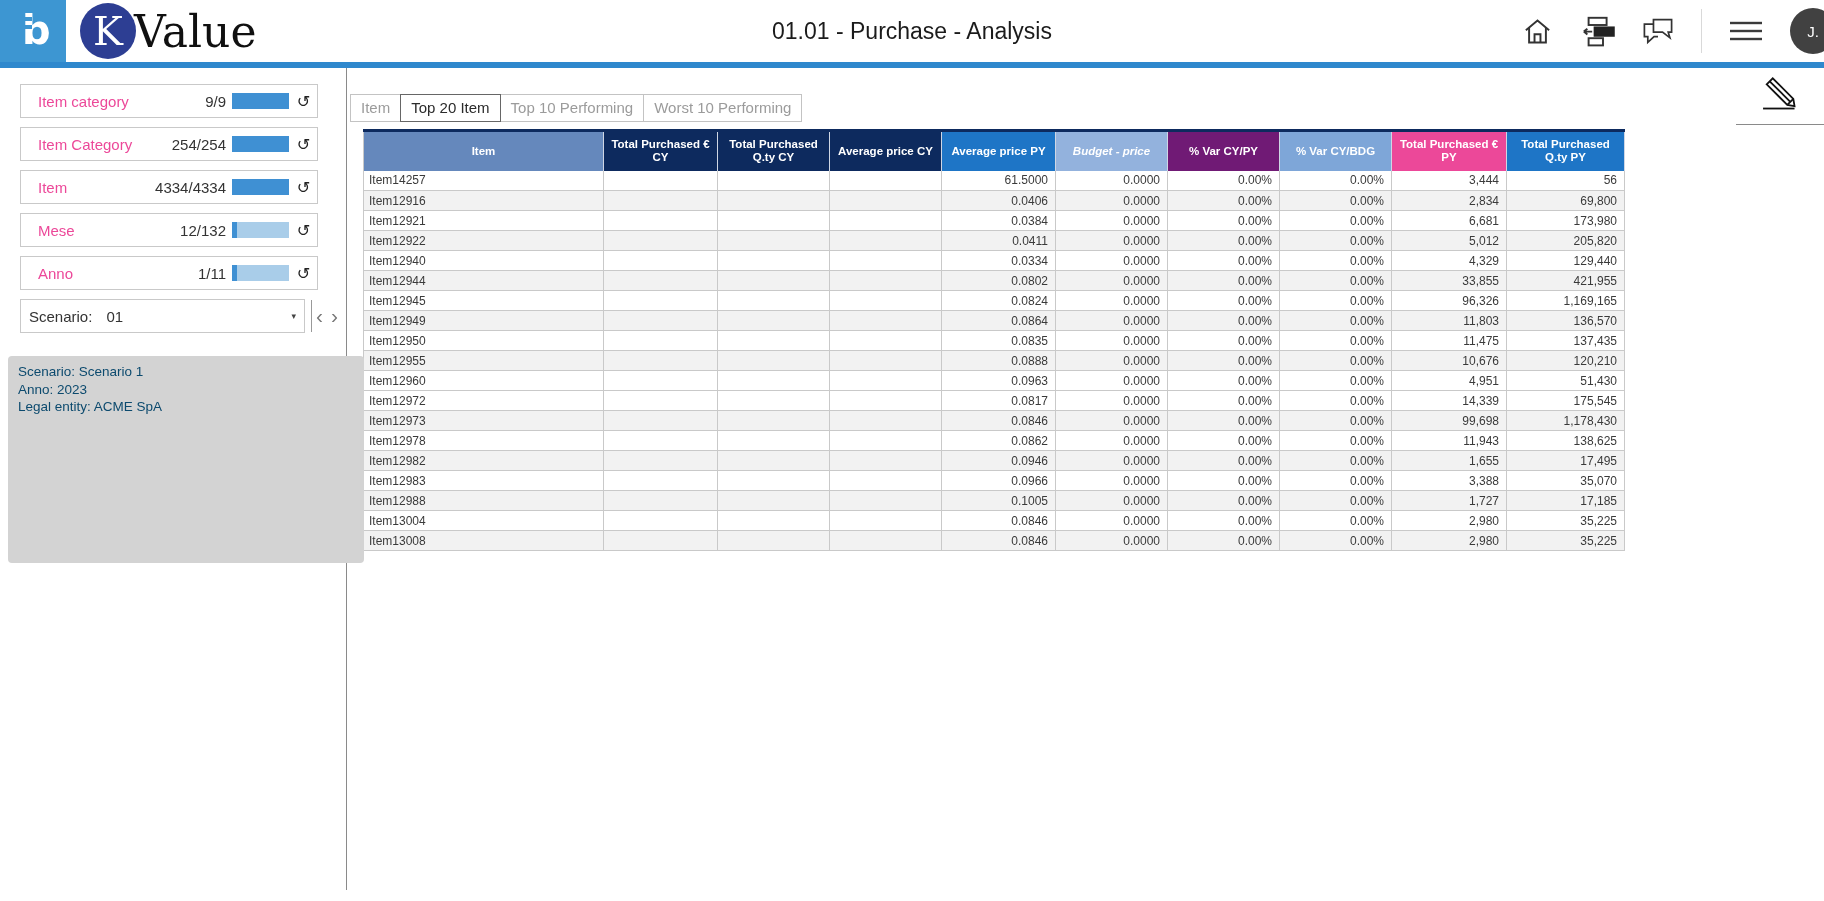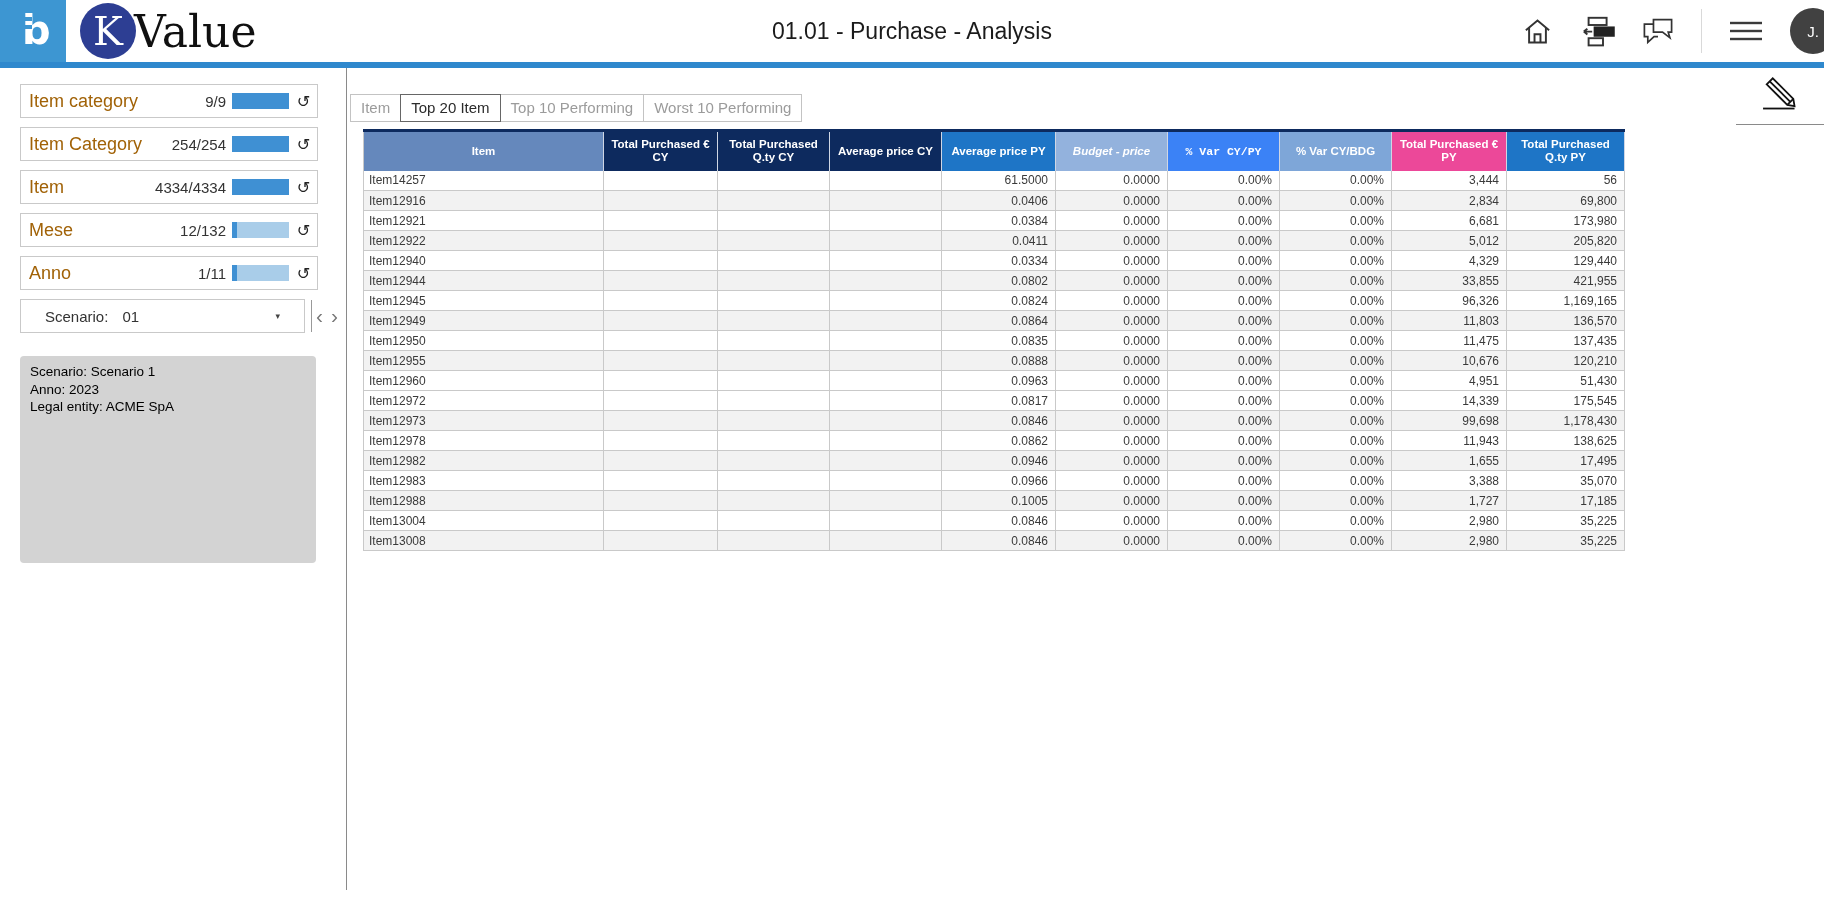--- a/index.html
+++ b/index.html
@@ -28,34 +28,34 @@
             font-size:15px; display:flex; align-items:center; justify-content:center;
             margin-right:-12px; }
   .accent { position:absolute; left:0; top:62px; width:1824px; height:6px; background:#2f88cd; z-index:9; }
 
   
   .sidebar { position:absolute; left:0; top:68px; width:347px; height:822px;
              border-right:1px solid #8a8a8a; background:#fff; z-index:3; }
   .filter-list { padding-top:16px; }
   .filter-box { width:298px; height:34px; margin:0 0 9px 20px; border:1px solid #c9c9c9;
                 display:flex; align-items:center; padding:0 5px 0 8px; gap:6px; background:#fff; }
-  .f-label { font-size:18px; color:#a16207; flex:1; white-space:nowrap; }
+  .f-label { font-size:15px; color:#ec4899; flex:1; white-space:nowrap;margin-left:9px; }
   .f-count { font-size:15px; color:#333; white-space:nowrap; }
   .f-bar { width:57px; height:16px; background:#a9cde9; position:relative; flex:none; }
   .f-bar-fill { position:absolute; left:0; top:0; bottom:0; background:#3f90d3; }
   .f-reset { font-size:16px; color:#222; flex:none; width:17px; text-align:center; cursor:pointer; }
   .scenario-row { display:flex; align-items:center; margin-left:20px; margin-top:5px; height:34px; }
   .scenario-box { width:285px; height:34px; border:1px solid #c9c9c9; display:flex;
-                  align-items:center; padding:0 24px; font-size:15px; color:#333; background:#fff; }
+                  align-items:center; padding:0 8px; font-size:15px; color:#333; background:#fff; }
   .scenario-value { margin-left:14px; }
   .caret { margin-left:auto; font-size:9px; color:#444; }
   .vdiv2 { width:1px; height:32px; background:#999; margin-left:6px; }
   .chev { font-size:21px; color:#777; padding:0 4px; line-height:30px; cursor:pointer; }
-  .info-box { width:296px; margin:23px 0 0 20px; height:207px; background:#d3d3d3;
-              border-radius:4px; padding:7px 10px; font-size:13.5px; color:#000000;
+  .info-box { width:356px; margin:23px 0 0 8px; height:207px; background:#d3d3d3;
+              border-radius:4px; padding:7px 10px; font-size:13.5px; color:#0c4a6e;
               line-height:17.5px; }
 
   
   .main { position:absolute; left:348px; top:68px; right:0; bottom:0; background:#fff; }
   .tabs { display:flex; margin:26px 0 0 2px; }
   .tab { height:28px; line-height:26px; padding:0 10px; border:1px solid #c3c3c3; font-size:15px;
          color:#9b9b9b; background:#fff; margin-left:-1px; white-space:nowrap; cursor:pointer; }
   .tab:first-child { margin-left:0; }
   .tab.active { color:#2b2b2b; border-color:#666; position:relative; z-index:2; }
 
@@ -214,21 +214,21 @@
           <col style="width: 118px;">
         </colgroup>
         <thead>
           <tr>
             <th style="background: rgb(101, 136, 188);">Item</th>
             <th style="background: rgb(13, 42, 94);">Total Purchased € CY</th>
             <th style="background: rgb(13, 42, 94);">Total Purchased Q.ty CY</th>
             <th style="background: rgb(13, 42, 94);">Average price CY</th>
             <th style="background: rgb(30, 117, 198);">Average price PY</th>
             <th style="background: rgb(147, 178, 221); font-style: italic;">Budget - price</th>
-            <th style="background: #3b82f6; font-family: Liberation Mono, monospace;">% Var CY/PY</th>
+            <th style="background: #701a75;">% Var CY/PY</th>
             <th style="background: rgb(126, 166, 216);">% Var CY/BDG</th>
             <th style="background: #ec4899;">Total Purchased € PY</th>
             <th style="background: rgb(30, 117, 198);">Total Purchased Q.ty PY</th>
           </tr>
         </thead>
         <tbody>
           <tr class="odd">
             <td class="item">Item14257</td>
             <td></td>
             <td></td>

